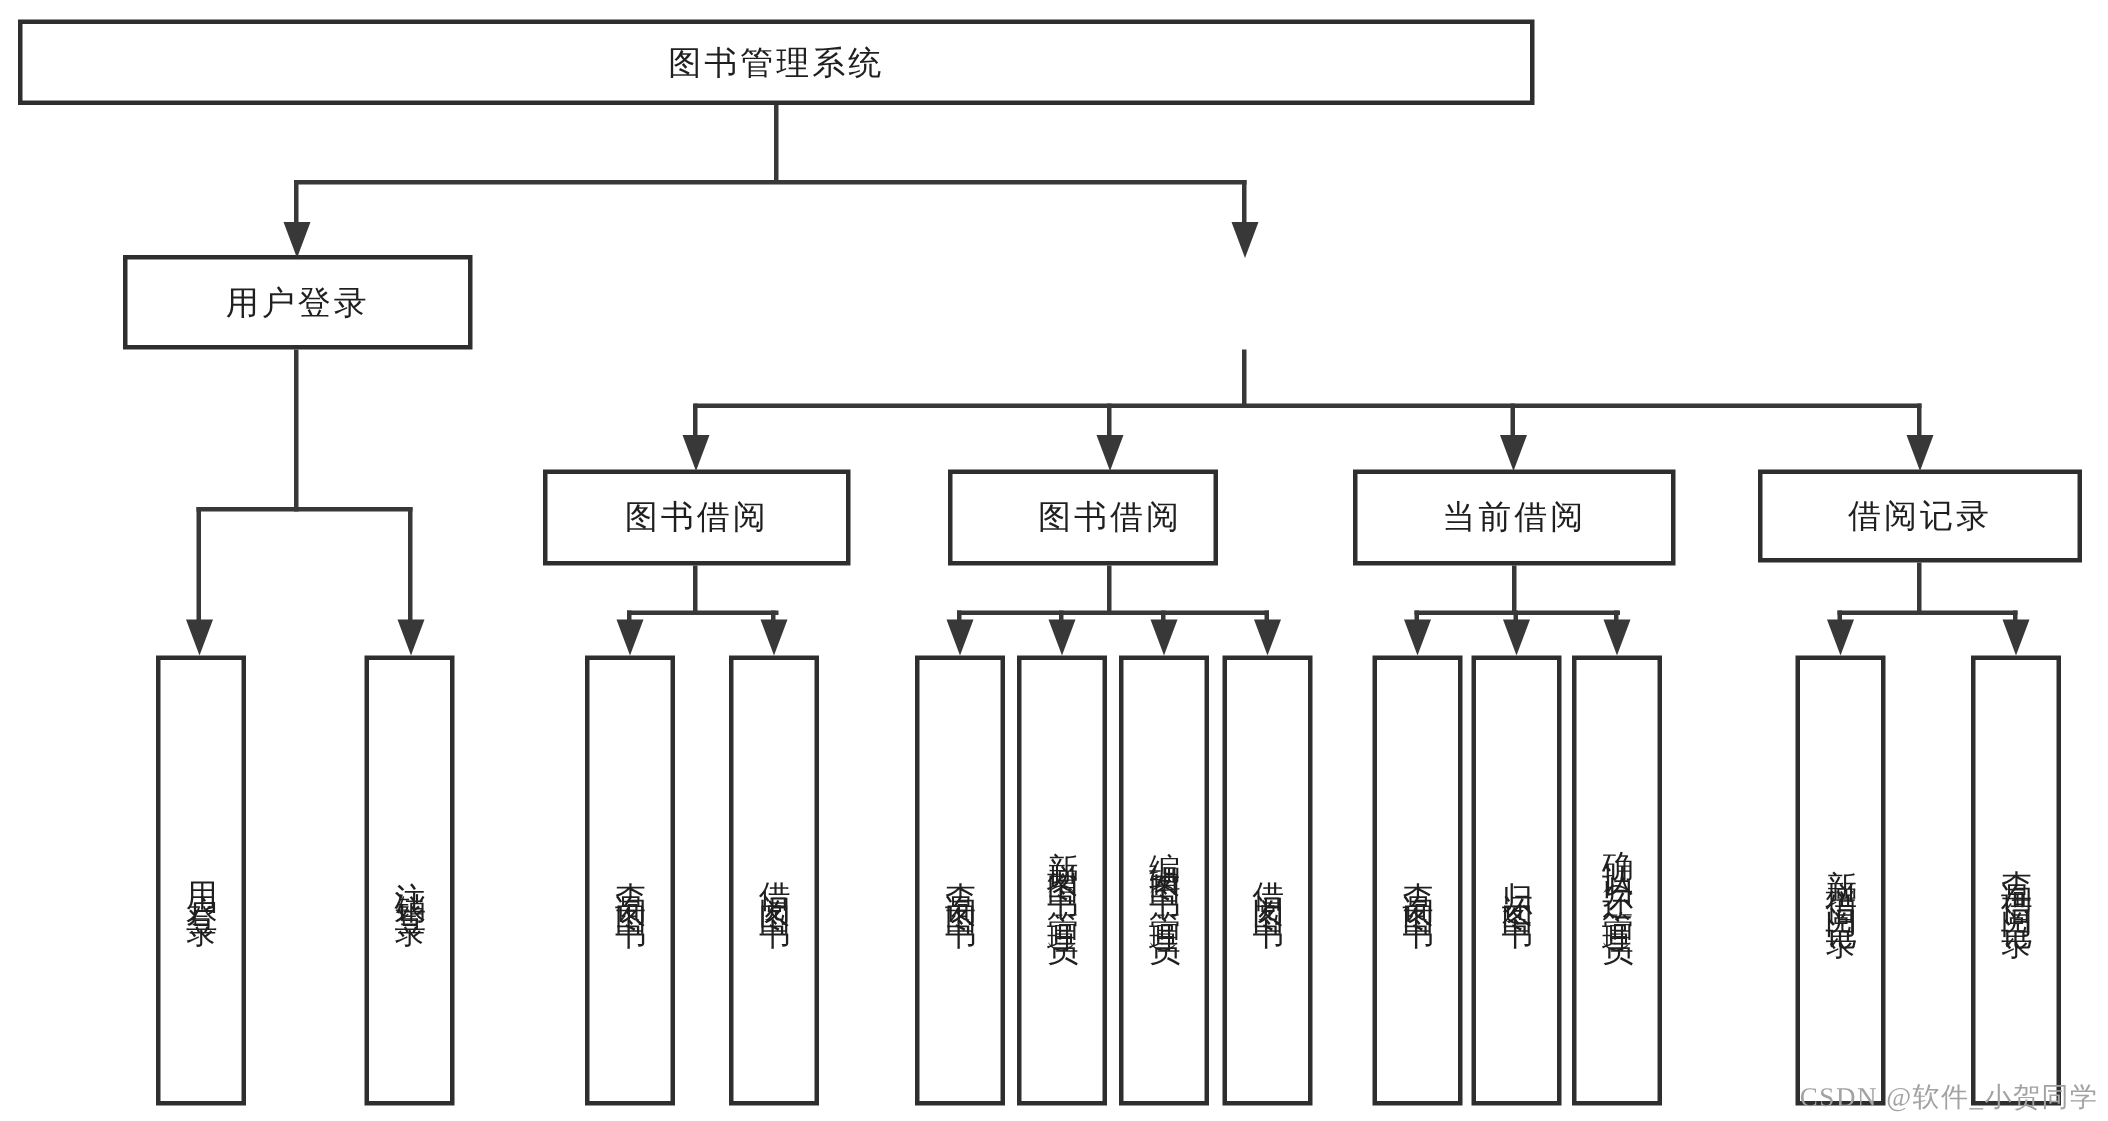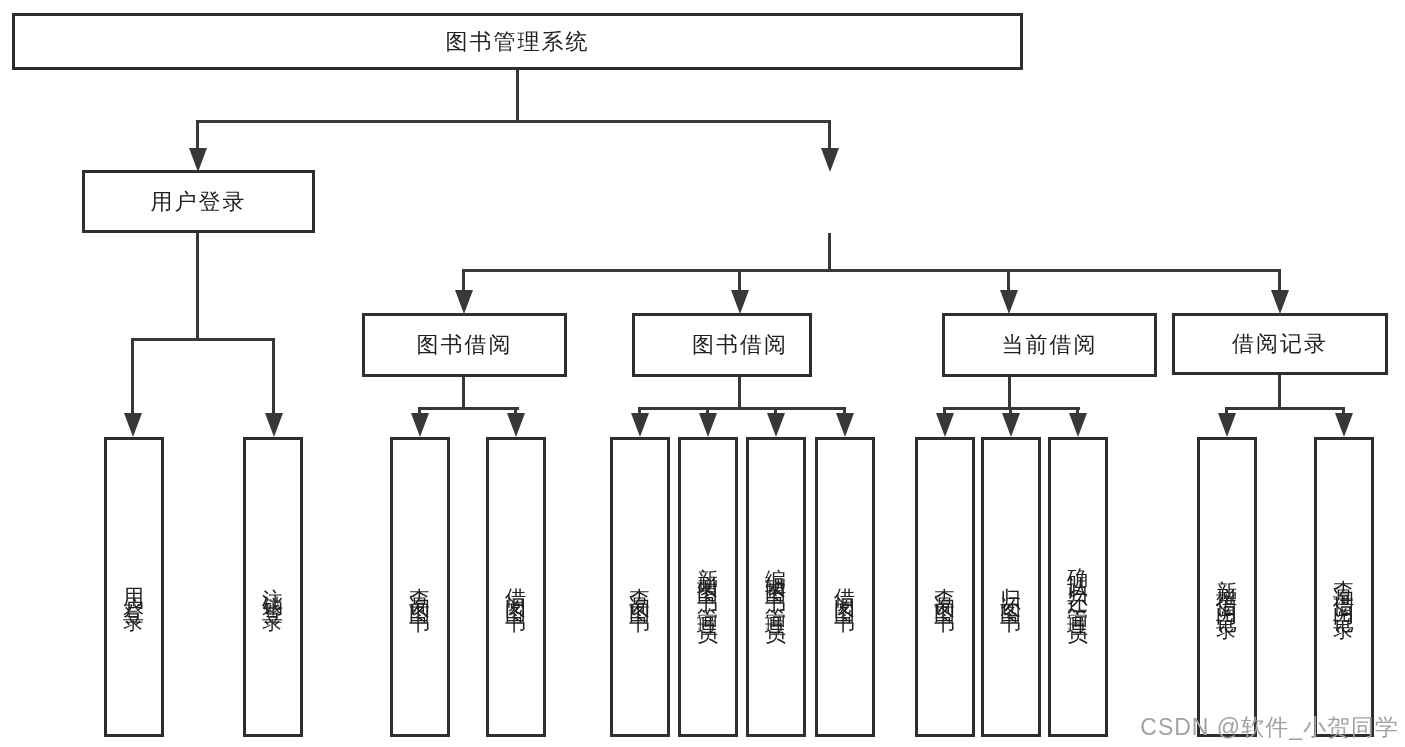--- a/index.html
+++ b/index.html
@@ -44,24 +44,25 @@
     position: absolute;
     width: 0; height: 0;
     border-left: 9px solid transparent;
     border-right: 9px solid transparent;
     border-top: 24px solid var(--line);
   }
   .watermark {
     position: absolute;
     right: 6px;
     bottom: 4px;
-    font-size: 23px;
+    font-size: 18px;
     letter-spacing: 1px;
     color: var(--watermark);
     z-index: 10;
+    font-family: Liberation Serif, serif;
   }
 </style>
 </head>
 <body>
 
 <div class="canvas">
 
   <div class="box hbox" style="left:12px; top:13px; width:1011px; height:57px;">
     <span>图书管理系统</span>
   </div>
@@ -69,21 +70,21 @@
   <div class="box hbox" style="left:82px; top:170px; width:233px; height:63px;">
     <span>用户登录</span>
   </div>
 
   <div class="box hbox" style="left:362px; top:313px; width:205px; height:64px;">
     <span>图书借阅</span>
   </div>
   <div class="box hbox" style="left:632px; top:313px; width:180px; height:64px;padding-left:36px;">
     <span>图书借阅</span>
   </div>
-  <div class="box hbox" style="left:902px; top:313px; width:215px; height:64px;margin-left:40px;">
+  <div class="box hbox" style="left:902px; top:313px; width:215px; height:64px;">
     <span>当前借阅</span>
   </div>
   <div class="box hbox" style="left:1172px; top:313px; width:216px; height:62px;">
     <span>借阅记录</span>
   </div>
 
   <div class="box leaf" style="left:104px;">
     <span>用户登录</span>
   </div>
   <div class="box leaf" style="left:243px;">

